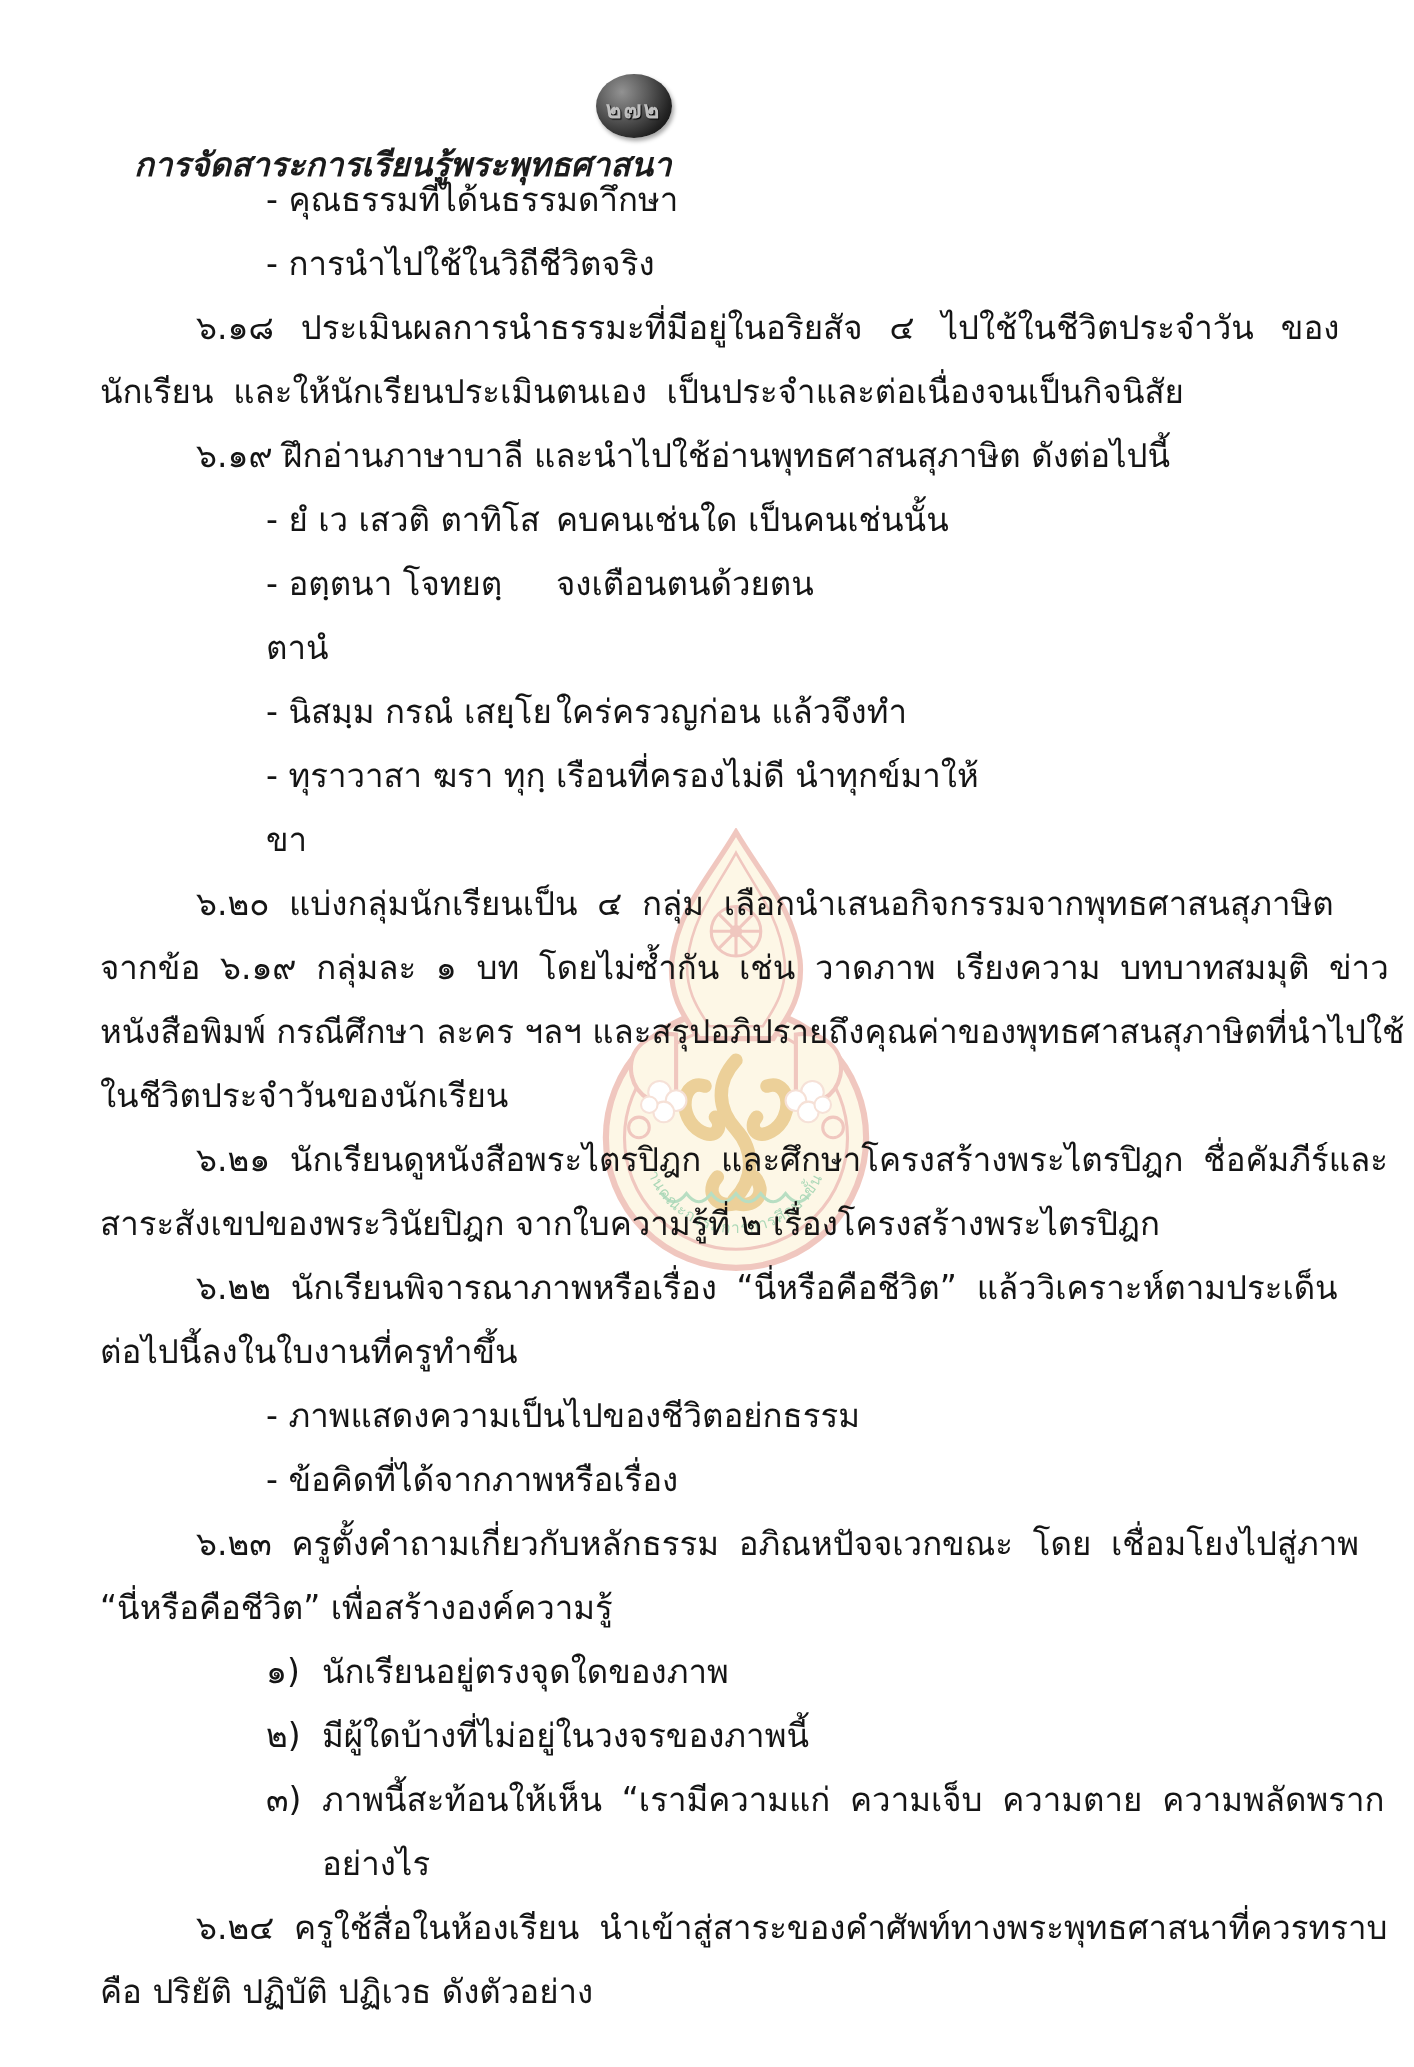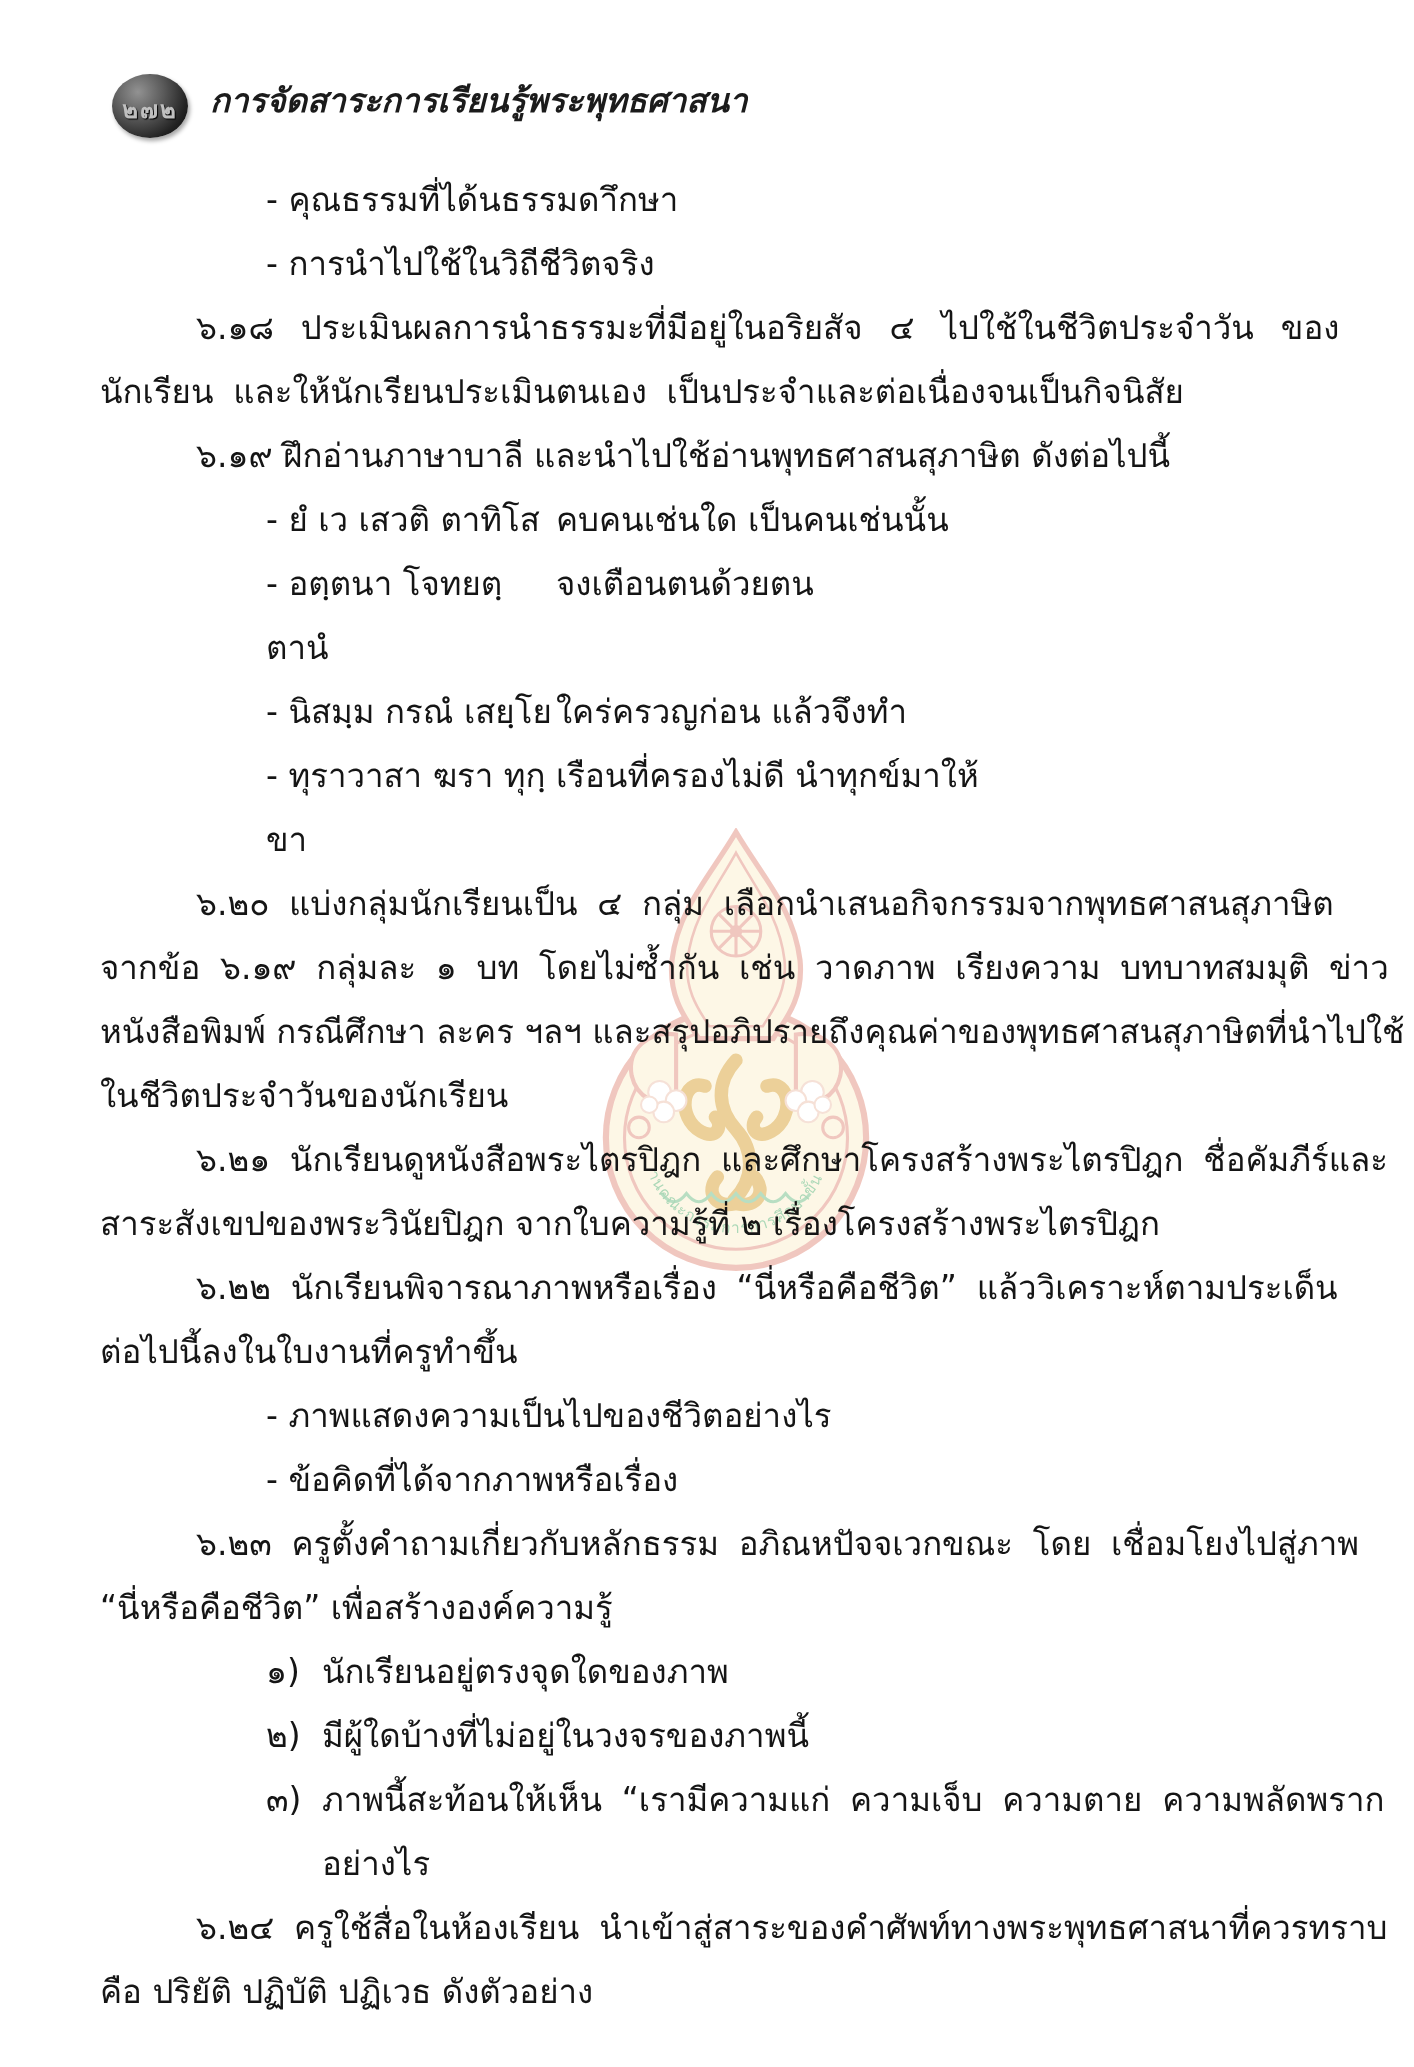--- a/index.html
+++ b/index.html
@@ -6,21 +6,21 @@
   .page{
     position:relative;
     width:1414px;height:2067px;
     margin:0 auto;
     background:#ffffff;
     font-family:"DejaVu Sans","Liberation Sans",sans-serif;
     color:#151515;
     overflow:hidden;
   }
   
-  .header{position:absolute;left:112px;top:74px;display:flex;align-items:flex-start;}
+  .header{position:absolute;left:112px;top:74px;display:flex;align-items:flex-end;flex-direction:column;}
   .page-ball{
     width:76px;height:64px;border-radius:50%;
     background:radial-gradient(circle at 34% 28%, #929292 0%, #5a5a5a 38%, #232323 72%, #0a0a0a 95%);
     display:flex;align-items:center;justify-content:center;
     box-shadow:2px 3px 4px rgba(0,0,0,0.35);
   }
   .page-ball span{
     color:#bfbfbf;font-size:24px;font-weight:bold;letter-spacing:2px;
     text-shadow:1px 1px 1px #000;padding-top:6px;
   }
@@ -129,21 +129,21 @@
     </div>
 
     <div class="ln ind1 wide">๖.๒๐ แบ่งกลุ่มนักเรียนเป็น ๔ กลุ่ม เลือกนำเสนอกิจกรรมจากพุทธศาสนสุภาษิต</div>
     <div class="ln wide">จากข้อ ๖.๑๙ กลุ่มละ ๑ บท โดยไม่ซ้ำกัน เช่น วาดภาพ เรียงความ บทบาทสมมุติ ข่าว</div>
     <div class="ln">หนังสือพิมพ์ กรณีศึกษา ละคร ฯลฯ และสรุปอภิปรายถึงคุณค่าของพุทธศาสนสุภาษิตที่นำไปใช้</div>
     <div class="ln">ในชีวิตประจำวันของนักเรียน</div>
     <div class="ln ind1 wide">๖.๒๑ นักเรียนดูหนังสือพระไตรปิฎก และศึกษาโครงสร้างพระไตรปิฎก ชื่อคัมภีร์และ</div>
     <div class="ln">สาระสังเขปของพระวินัยปิฎก จากใบความรู้ที่ ๒ เรื่องโครงสร้างพระไตรปิฎก</div>
     <div class="ln ind1 wide">๖.๒๒ นักเรียนพิจารณาภาพหรือเรื่อง “นี่หรือคือชีวิต” แล้ววิเคราะห์ตามประเด็น</div>
     <div class="ln">ต่อไปนี้ลงในใบงานที่ครูทำขึ้น</div>
-    <div class="ln ind2">- ภาพแสดงความเป็นไปของชีวิตอย่างไร</div>
+    <div class="ln ind2">- ภาพแสดงความเป็นไปของชีวิตอย่กธรรม</div>
     <div class="ln ind2">- ข้อคิดที่ได้จากภาพหรือเรื่อง</div>
     <div class="ln ind1 wide">๖.๒๓ ครูตั้งคำถามเกี่ยวกับหลักธรรม อภิณหปัจจเวกขณะ โดย เชื่อมโยงไปสู่ภาพ</div>
     <div class="ln">“นี่หรือคือชีวิต” เพื่อสร้างองค์ความรู้</div>
 
     <div class="numrow ln ind2">
       <span class="num">๑)</span>
       <span>นักเรียนอยู่ตรงจุดใดของภาพ</span>
     </div>
     <div class="numrow ln ind2">
       <span class="num">๒)</span>

